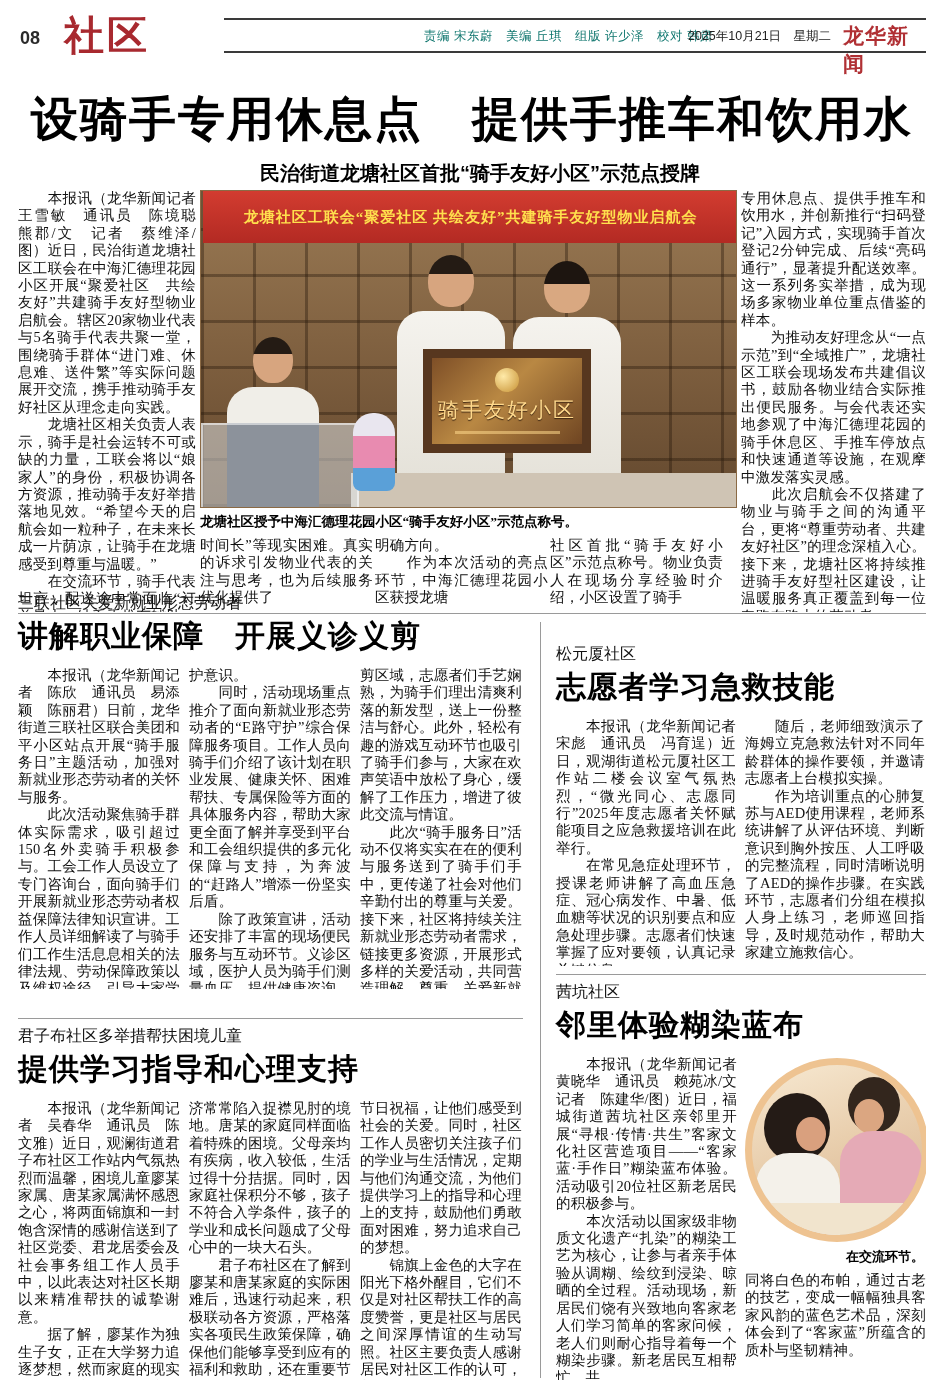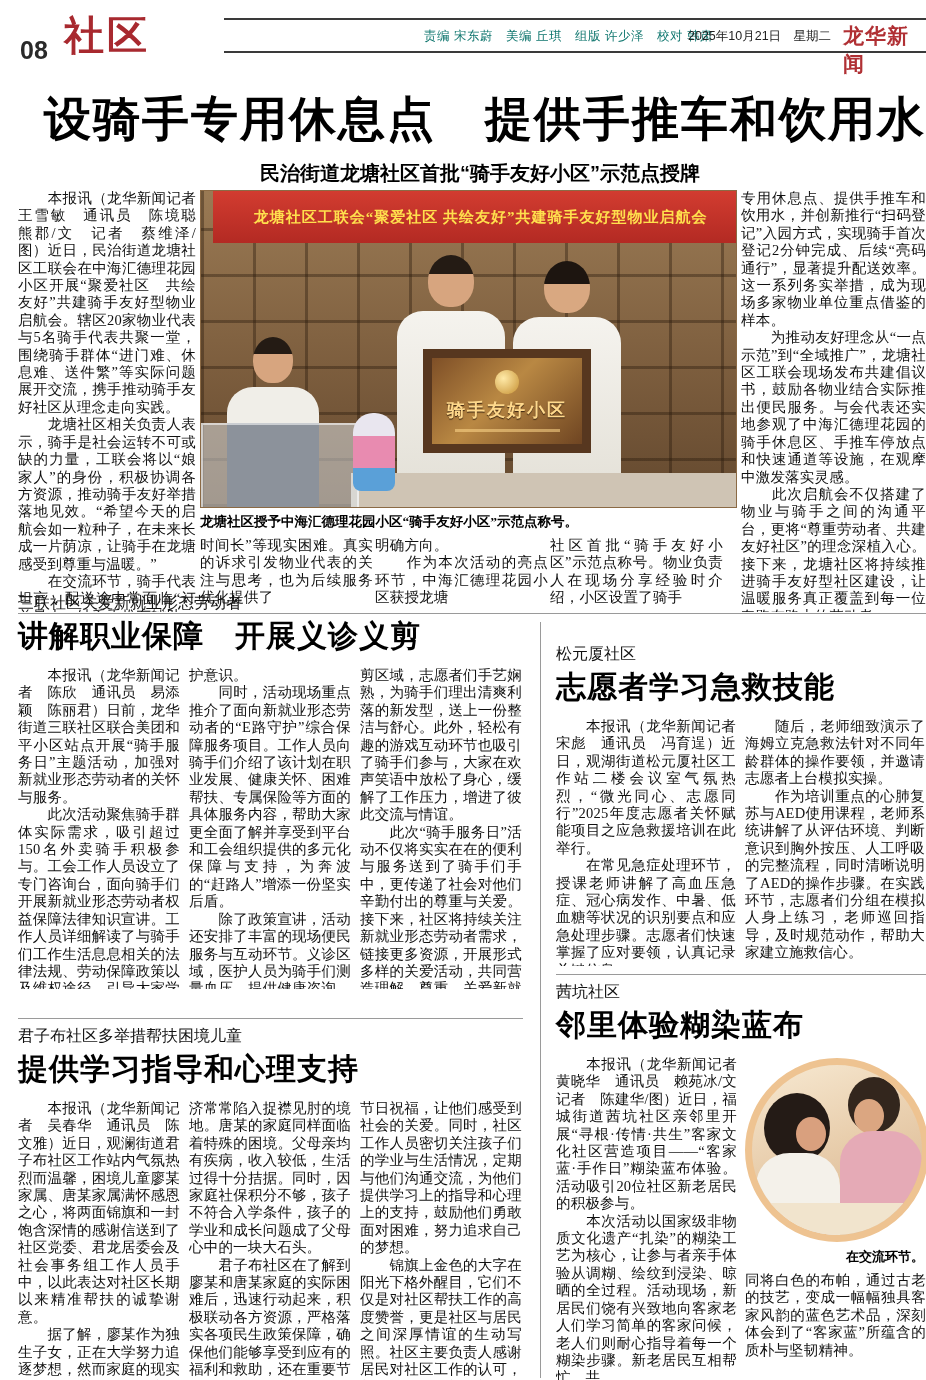--- a/index.html
+++ b/index.html
@@ -1,51 +1,51 @@
 <!DOCTYPE html>
 <html><head>
 <meta charset="utf-8">
 <style>
   html,body{margin:0;padding:0;background:#e8e8e8;}
   .page{position:relative;width:926px;height:1380px;background:#ffffff;margin:0 auto;
         font-family:"Liberation Serif","DejaVu Serif",serif;color:#111;overflow:hidden;}
 
   
-  .pagenum{position:absolute;left:20px;top:36px;font-size:25px;font-weight:bold;color:#2a2a2a;
+  .pagenum{position:absolute;left:20px;top:28px;font-size:18px;font-weight:bold;color:#2a2a2a;
            font-family:"Liberation Sans","DejaVu Sans",sans-serif;}
   .section{position:absolute;left:64px;top:8px;font-size:40px;font-weight:900;color:#a8292f;letter-spacing:3px;}
   .rule-top{position:absolute;left:224px;top:18px;width:702px;border-top:2px solid #3a3a3a;}
   .rule-bottom{position:absolute;left:224px;top:51px;width:702px;border-top:2px solid #3a3a3a;}
   .credits{position:absolute;left:424px;top:28px;font-size:12.5px;color:#0f766e;
            font-family:"Liberation Sans","DejaVu Sans",sans-serif;letter-spacing:.5px;}
   .dateline{position:absolute;left:688px;top:28px;font-size:12.5px;color:#222;
             font-family:"Liberation Sans","DejaVu Sans",sans-serif;}
   .masthead{position:absolute;left:843px;top:22px;font-size:21px;font-weight:900;color:#b03034;
             letter-spacing:1px;}
 
   
-  .lead-headline{position:absolute;left:18px;top:88px;width:908px;margin:0;text-align:right;
+  .lead-headline{position:absolute;left:18px;top:88px;width:908px;margin:0;text-align:center;
                  font-size:47px;font-weight:900;letter-spacing:2px;color:#000;}
   .lead-subhead{position:absolute;left:18px;top:152px;width:908px;margin:8px;text-align:center;
                 font-size:20px;font-weight:600;color:#000;
                 font-family:"Liberation Sans","DejaVu Sans",sans-serif;}
   .lead-body{position:absolute;left:18px;top:190px;width:908px;height:422px;display:flex;gap:4px;}
   .body-text{font-size:14.5px;line-height:17.4px;text-align:justify;white-space:pre-line;
              color:#101010;letter-spacing:.2px;overflow:hidden;}
   .colL{width:178px;flex:none;height:422px;}
   .colR{width:185px;flex:none;height:422px;}
   .lead-center{width:537px;flex:none;}
 
   
   .photo{position:relative;width:537px;height:318px;overflow:hidden;border:1px solid #8b6a45;box-sizing:border-box;
     background-image:
       repeating-linear-gradient(90deg, rgba(38,23,10,.38) 0 3px, rgba(0,0,0,0) 3px 52px),
       repeating-linear-gradient(0deg, rgba(38,23,10,.38) 0 3px, rgba(0,0,0,0) 3px 46px),
       linear-gradient(180deg,#9a7a54 0%,#7d5e3e 55%,#63482e 100%);}
-  .ph-banner{position:absolute;left:12px;top:0;width:100%;height:52px;background:linear-gradient(180deg,#d23c30,#b32a23);
+  .ph-banner{position:absolute;left:2px;top:0;width:100%;height:52px;background:linear-gradient(180deg,#d23c30,#b32a23);
              color:#ffe04d;font-weight:bold;font-size:15px;display:flex;align-items:center;justify-content:center;
              text-align:center;padding:0 8px;box-sizing:border-box;letter-spacing:1px;}
   .ph-person{position:absolute;}
   .head{width:46px;height:52px;border-radius:50% 50% 46% 46%;
         background:linear-gradient(180deg,#241b14 0 36%,#d7a57f 36%);margin:0 auto;}
   .torso{width:108px;height:175px;background:linear-gradient(180deg,#f5f3ee,#e4e1d8);border-radius:26px 26px 0 0;margin-top:4px;}
   .p-man{left:196px;top:64px;width:108px;}
   .p-woman{left:312px;top:70px;width:108px;}
   .p-woman .head{background:linear-gradient(180deg,#1d1510 0 44%,#d9a881 44%);}
   .p-sidewoman{left:26px;top:146px;width:92px;}
@@ -54,21 +54,21 @@
   .ph-shield{position:absolute;left:0;top:232px;width:158px;height:86px;background:rgba(226,233,240,.5);
              border:2px solid rgba(255,255,255,.55);box-sizing:border-box;}
   .ph-mascot{position:absolute;left:152px;top:222px;width:42px;height:78px;border-radius:20px 20px 8px 8px;
              background:linear-gradient(180deg,#e9e6ef 0 30%,#e88bb0 30% 70%,#5aa0d8 70%);}
   .ph-table{position:absolute;left:150px;top:282px;width:387px;height:36px;background:#cfc4b4;}
   .ph-plaque{position:absolute;left:222px;top:158px;width:168px;height:104px;border:9px solid #57371f;
              background:linear-gradient(135deg,#7e4f27,#b98843 45%,#6f4522);box-sizing:border-box;
              display:flex;flex-direction:column;align-items:center;justify-content:center;}
   .plaque-emblem{width:24px;height:24px;border-radius:50%;
                  background:radial-gradient(circle at 35% 35%,#ffeaa8,#c79133);margin-bottom:4px;}
-  .plaque-text{color:#ffd98c;font-weight:700;font-size:18px;letter-spacing:2px;text-shadow:0 1px 1px #3a2410;}
+  .plaque-text{color:#ffd98c;font-weight:400;font-size:21px;letter-spacing:2px;text-shadow:0 1px 1px #3a2410;}
   .plaque-sub{width:70%;height:3px;background:rgba(255,217,140,.55);margin-top:7px;}
   .photo-caption{margin-top:5px;font-weight:bold;font-size:13.5px;text-align:left;color:#000;}
   .lead-undercols{display:flex;gap:2px;margin-top:6px;}
   .lead-undercols .ucol{width:173px;flex:none;height:72px;}
 
   
   .hdiv-main{position:absolute;left:18px;top:613px;width:908px;border-top:1px solid #9a9a9a;}
   .vdiv{position:absolute;left:540px;top:622px;height:756px;border-left:1px solid #9a9a9a;}
   .hdiv-left{position:absolute;left:18px;top:1018px;width:505px;border-top:1px solid #9a9a9a;}
   .hdiv-right{position:absolute;left:556px;top:974px;width:370px;border-top:1px solid #9a9a9a;}

